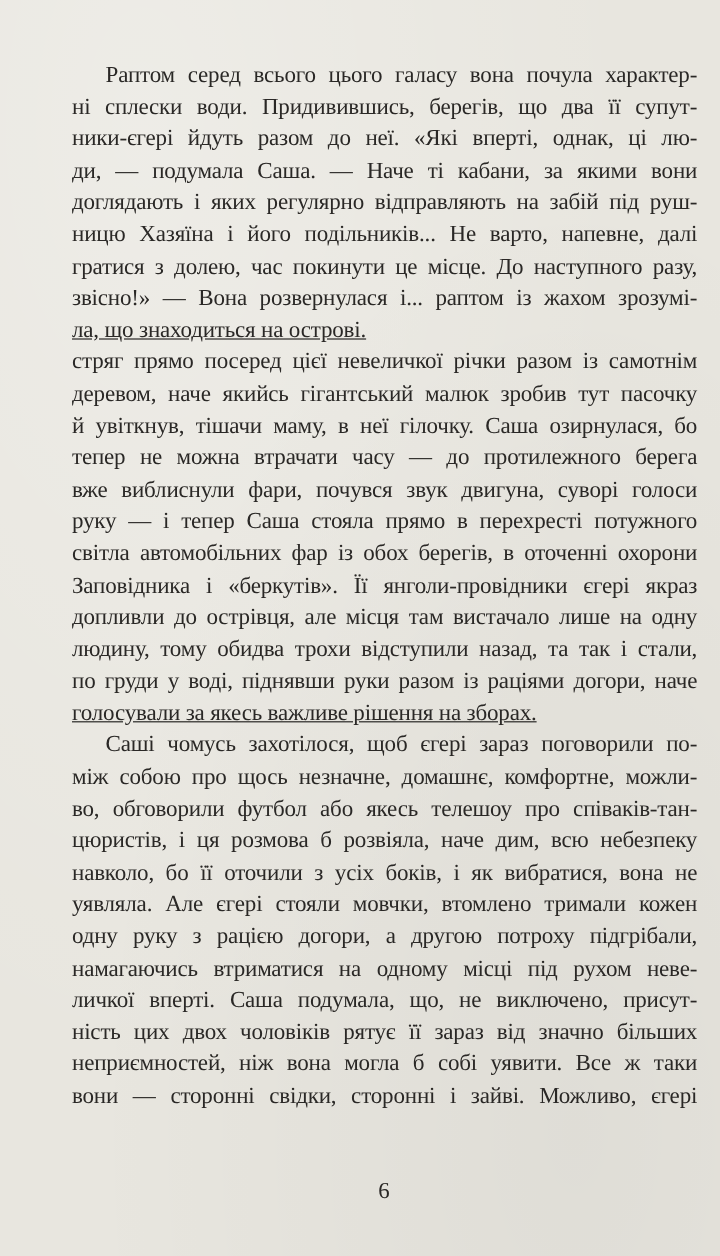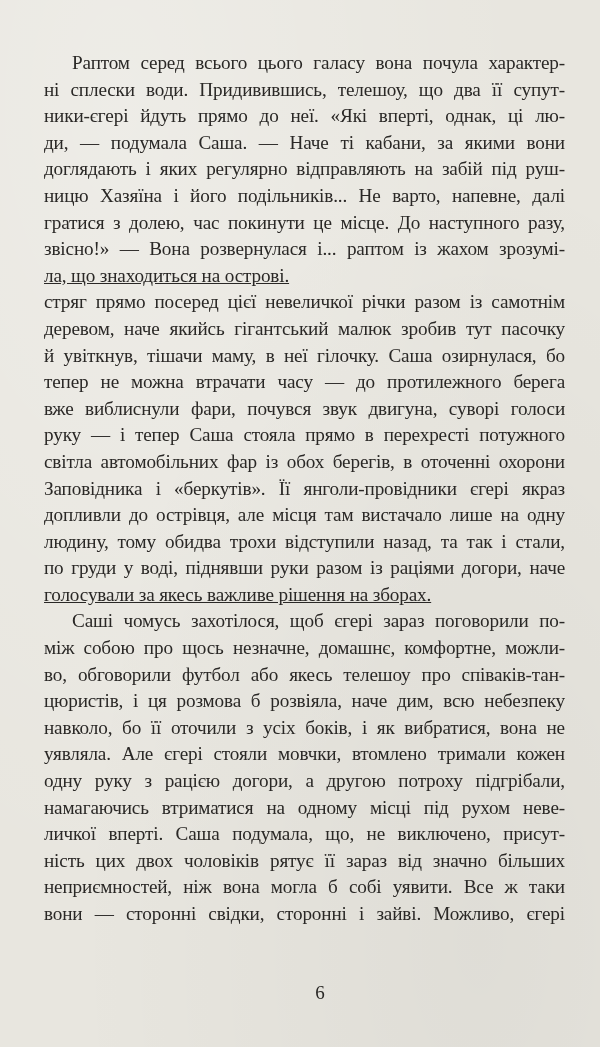--- a/index.html
+++ b/index.html
@@ -18,21 +18,21 @@
     .paper-texture {
       position: absolute;
       inset: 0;
       background:
         radial-gradient(ellipse at 20% 10%, rgba(255,255,255,0.25), rgba(255,255,255,0) 60%),
         radial-gradient(ellipse at 80% 90%, rgba(0,0,0,0.04), rgba(0,0,0,0) 60%);
       pointer-events: none;
     }
     .text-block {
       position: absolute;
-      left: 44px;
+      left: 60px;
       top: 50px;
       width: 521px;
     }
     .line {
       display: block;
       height: 26.6px;
       line-height: 26.6px;
       font-size: 19.2px;
       white-space: nowrap;
       text-align: justify;
@@ -57,22 +57,22 @@
     }
   </style>
 </head>
 <body>
 
 <div class="paper-texture"></div>
 
 <div class="text-block">
 
   <span class="line indent">Раптом серед всього цього галасу вона почула характер-</span>
-  <span class="line">ні сплески води. Придивившись, телешоу, що два її супут-</span>
-  <span class="line">ники-єгері йдуть прямо до неї. «Які вперті, однак, ці лю-</span>
+  <span class="line">ні сплески води. Придивившись, берегів, що два її супут-</span>
+  <span class="line">ники-єгері йдуть разом до неї. «Які вперті, однак, ці лю-</span>
   <span class="line">ди, — подумала Саша. — Наче ті кабани, за якими вони</span>
   <span class="line">доглядають і яких регулярно відправляють на забій під руш-</span>
   <span class="line">ницю Хазяїна і його подільників... Не варто, напевне, далі</span>
   <span class="line">гратися з долею, час покинути це місце. До наступного разу,</span>
   <span class="line">звісно!» — Вона розвернулася і... раптом із жахом зрозумі-</span>
   <span class="line last">ла, що знаходиться на острові.</span>
 
   <span class="line">стряг прямо посеред цієї невеличкої річки разом із самотнім</span>
   <span class="line">деревом, наче якийсь гігантський малюк зробив тут пасочку</span>
   <span class="line">й увіткнув, тішачи маму, в неї гілочку. Саша озирнулася, бо</span>

